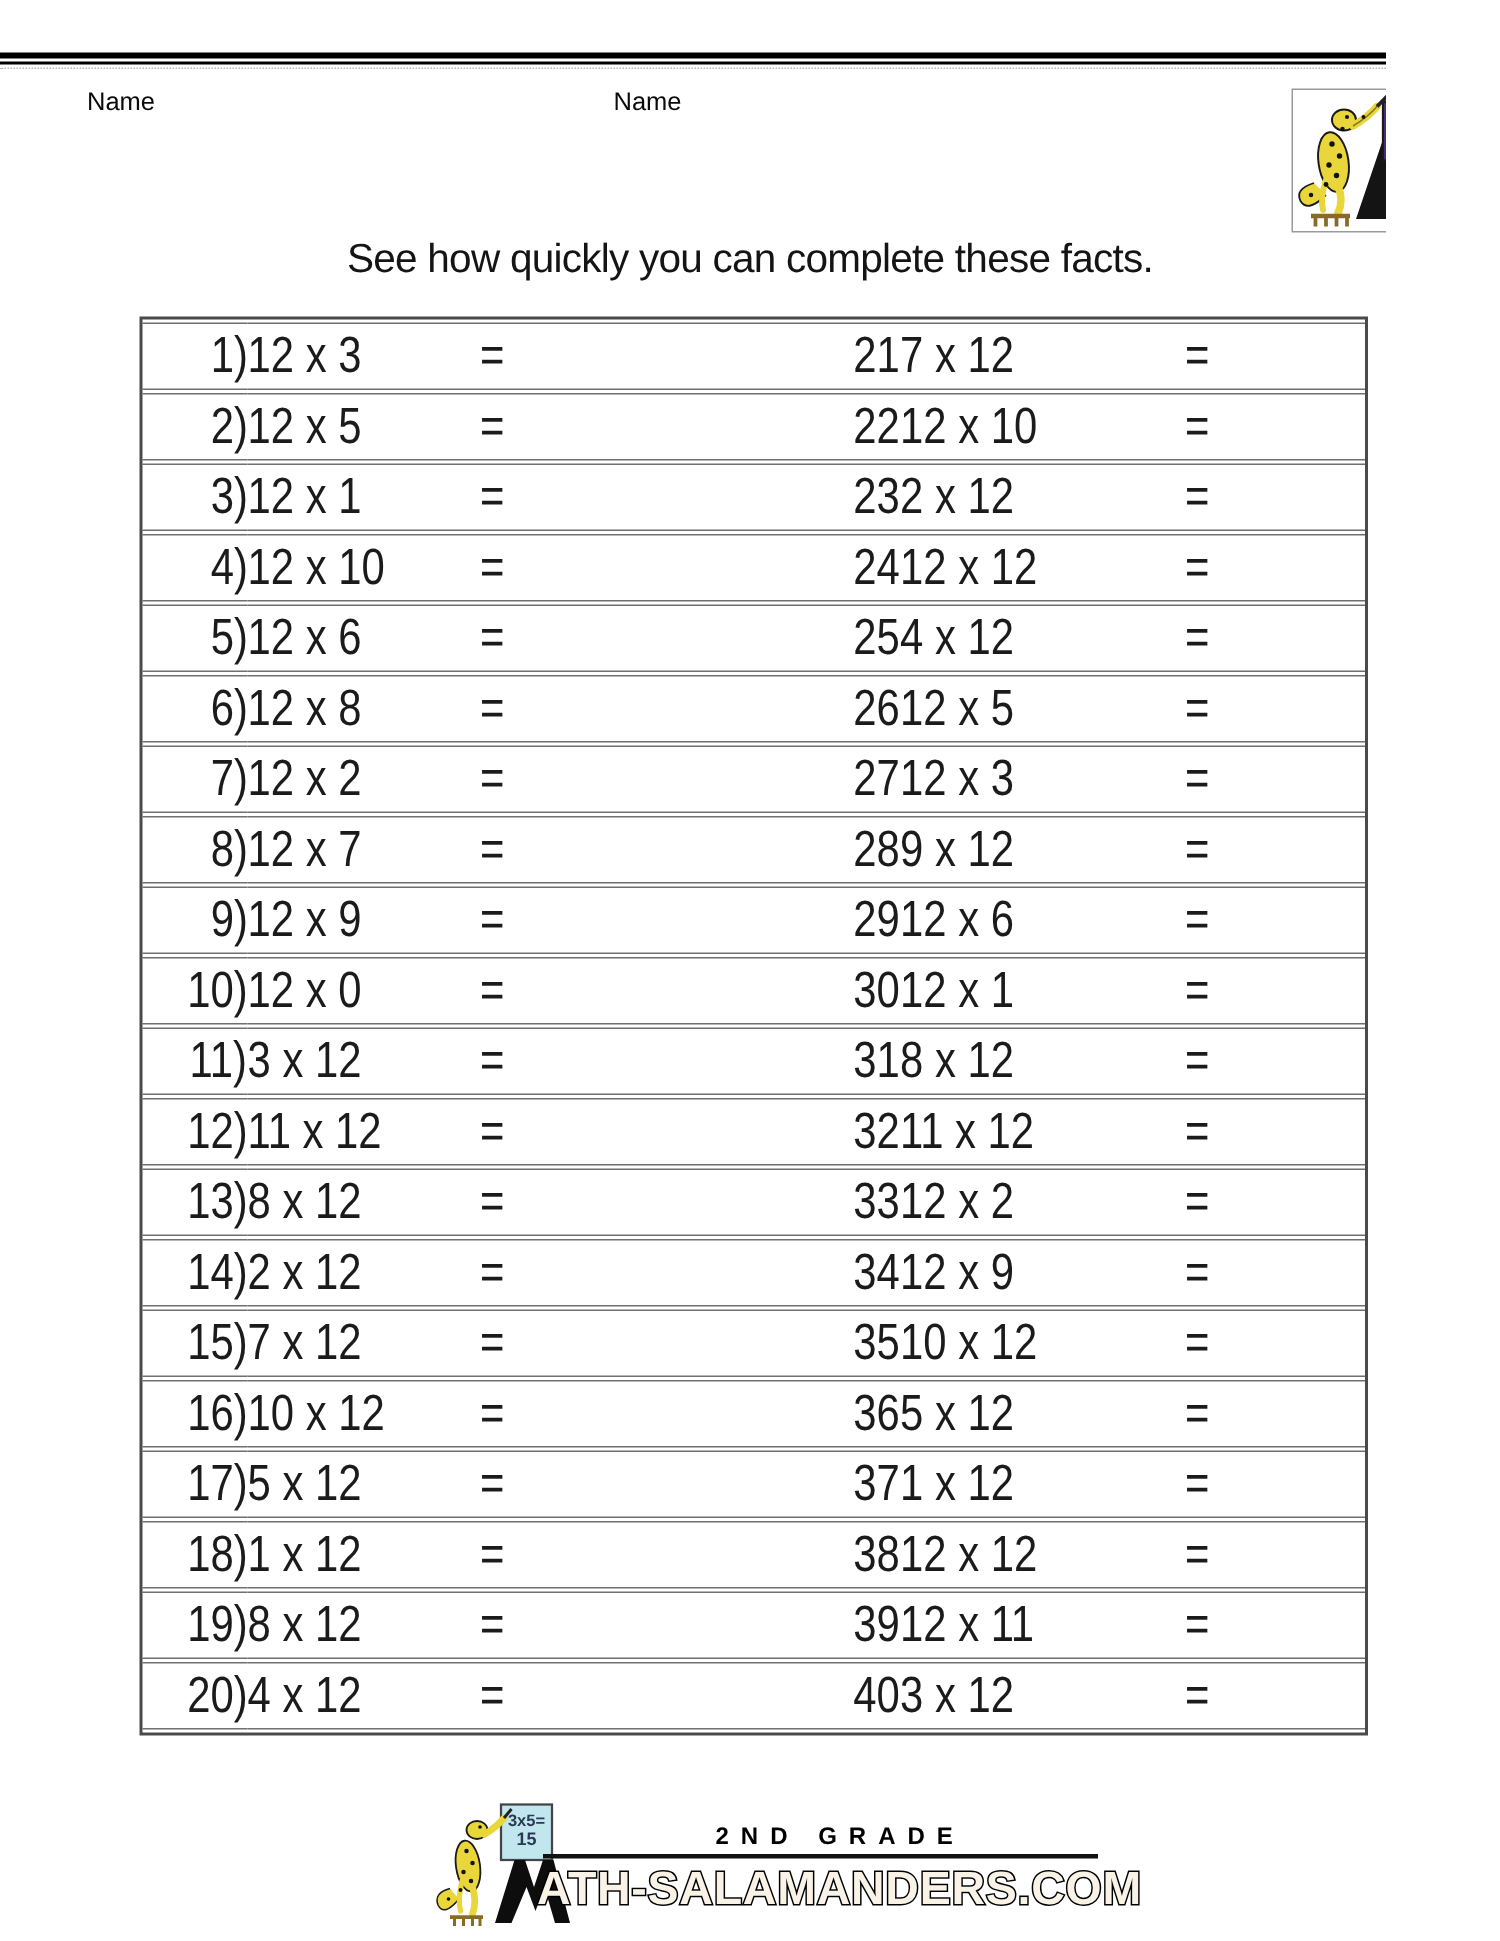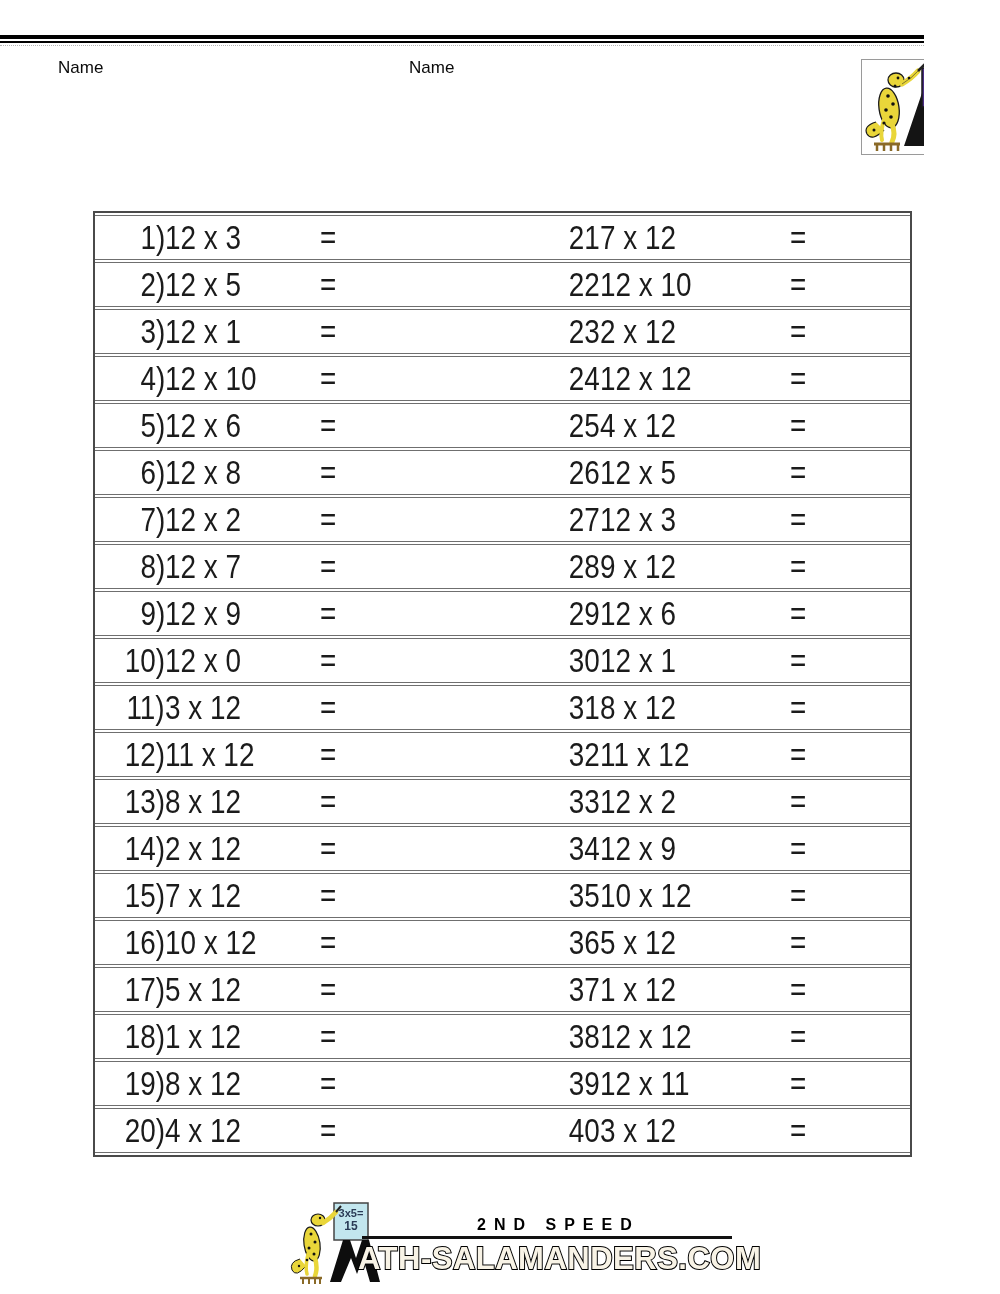--- a/index.html
+++ b/index.html
@@ -83,20 +83,21 @@
         <circle cx="22" cy="63" r="1.6" fill="#111"></circle>
           <circle cx="12" cy="70" r="1.5" fill="#111"></circle>
         <circle cx="33" cy="26" r="1.5" fill="#111"></circle>
           <circle cx="47" cy="18" r="1.3" fill="#111"></circle>
         <path d="M12 84 h26" stroke="#8a6a28" stroke-width="3"></path>
         <path d="M15 84 v7 M22 84 v7 M29 84 v7 M36 84 v7" stroke="#8a6a28" stroke-width="2.5"></path>
       </g>
     </svg>
   </div>
 
+  <div class="subtitle">See how quickly you can complete these facts.</div>
 
   <table class="problems">
     <colgroup>
       <col style="width:70px">
         <col style="width:155px">
         <col style="width:240px">
       <col style="width:40px">
         <col style="width:190px">
         <col style="width:120px">
     </colgroup>
@@ -286,17 +287,17 @@
           <circle cx="25" cy="42" r="1.5" fill="#111"></circle>
         <circle cx="19" cy="48" r="1.5" fill="#111"></circle>
           <circle cx="24" cy="54" r="1.5" fill="#111"></circle>
         <circle cx="17" cy="60" r="1.3" fill="#111"></circle>
           <circle cx="9" cy="66" r="1.2" fill="#111"></circle>
         <path d="M10 78 h22" stroke="#8a6a28" stroke-width="2.5"></path>
         <path d="M13 78 v6 M19 78 v6 M25 78 v6 M30 78 v6" stroke="#8a6a28" stroke-width="2"></path>
       </g>
     </svg>
   </div>
-  <div class="grade-text">2ND SPEED</div>
+  <div class="grade-text">2ND GRADE</div>
   <div class="footer-rule"></div>
   <div class="brand-text">ATH-SALAMANDERS.COM</div>
 
 </div>
 
 </body></html>

